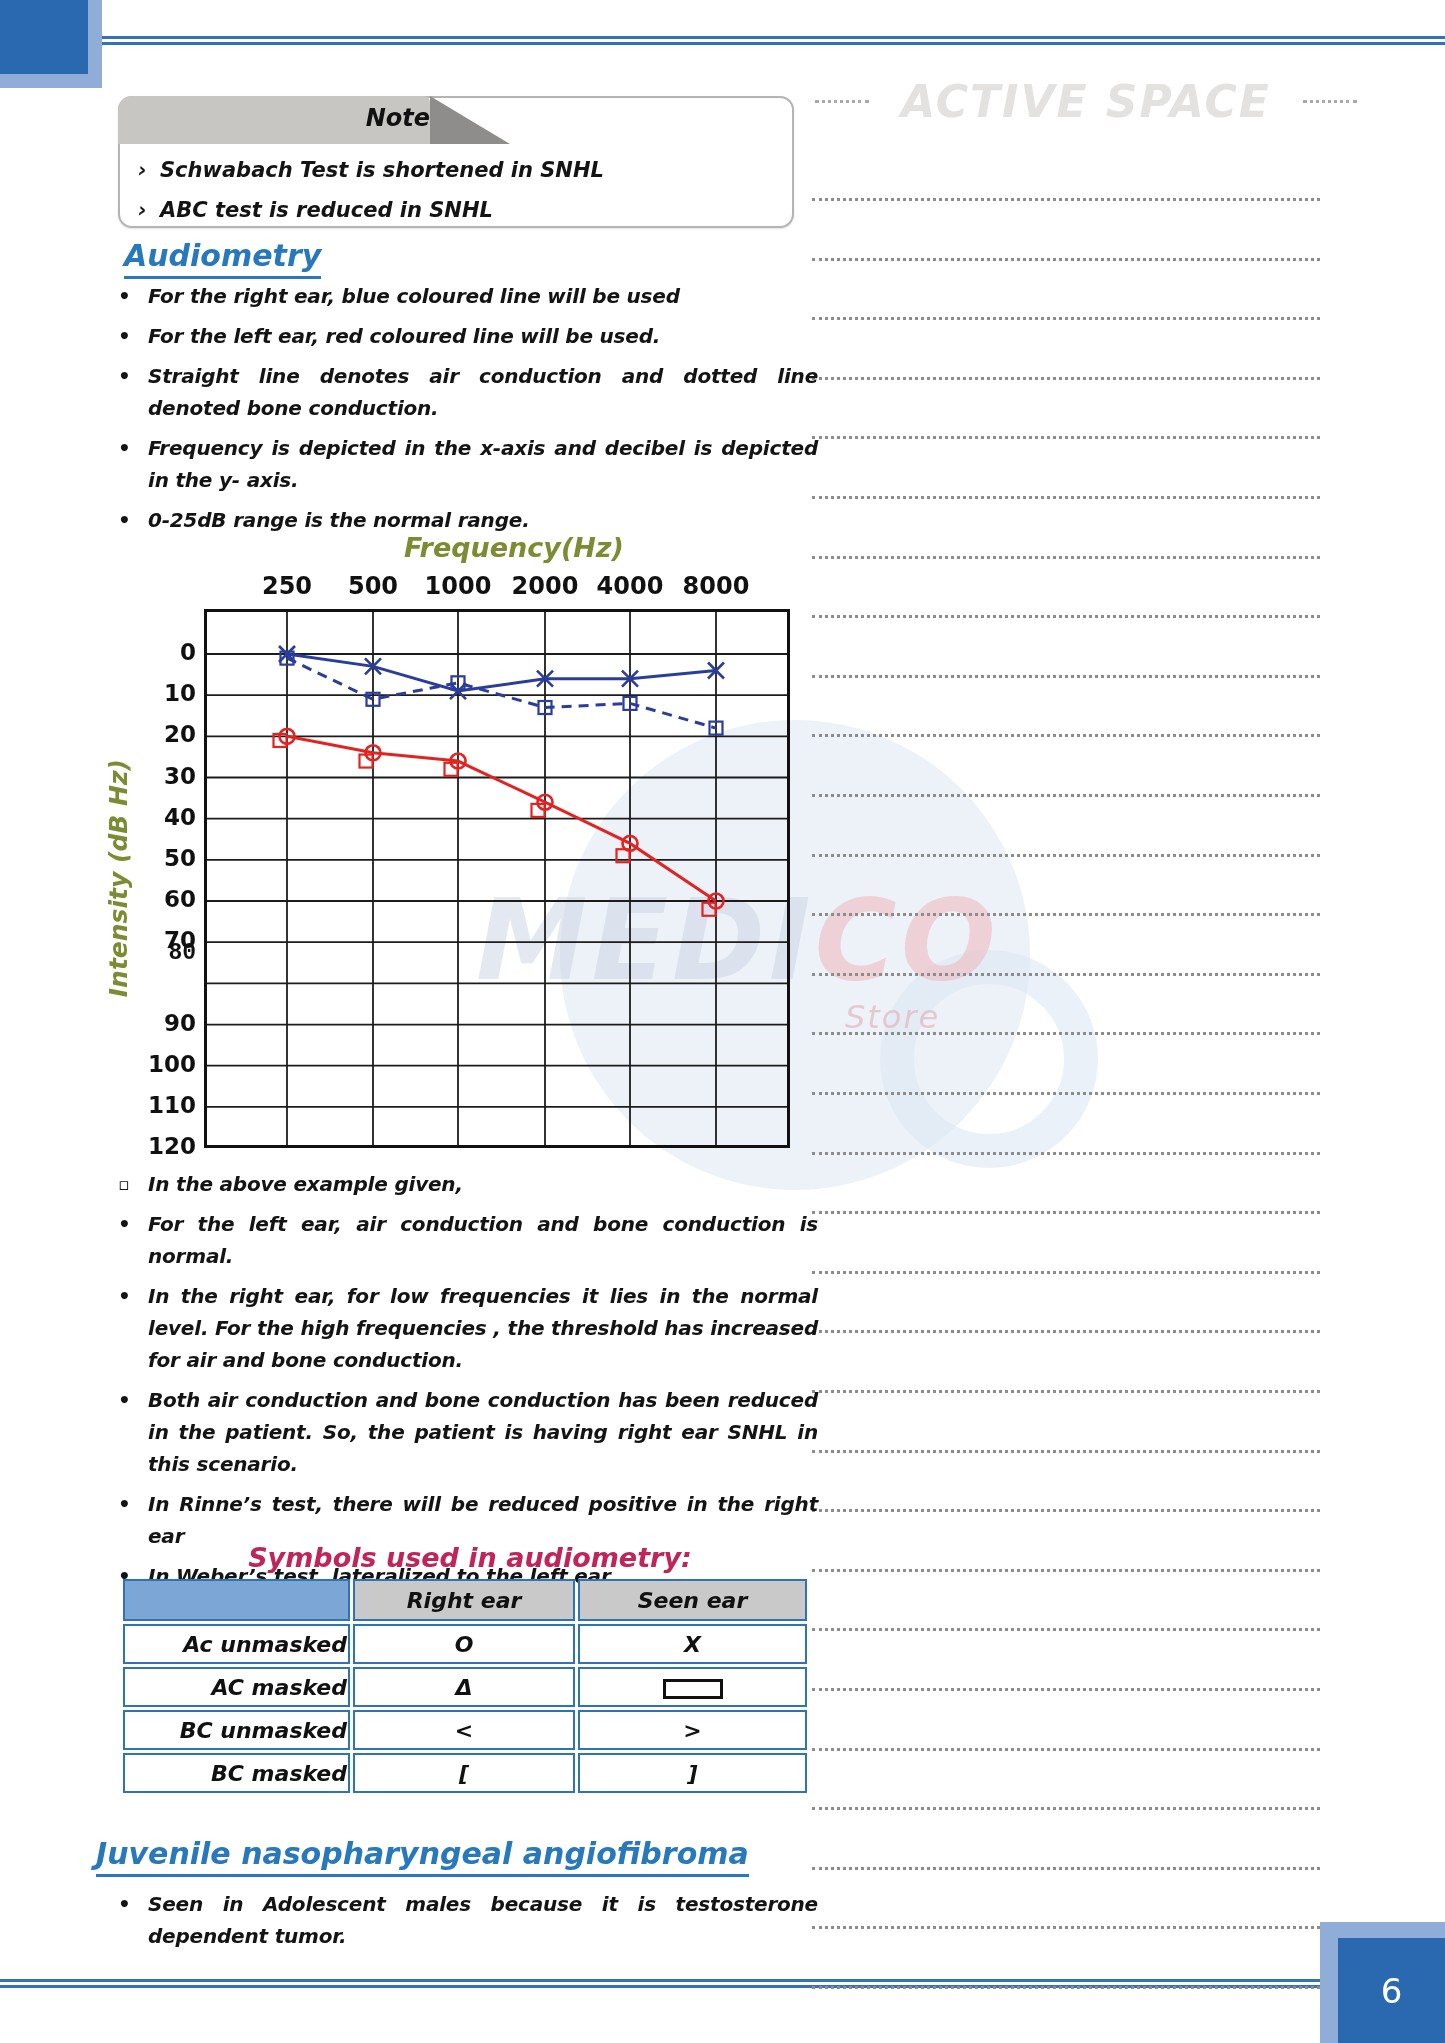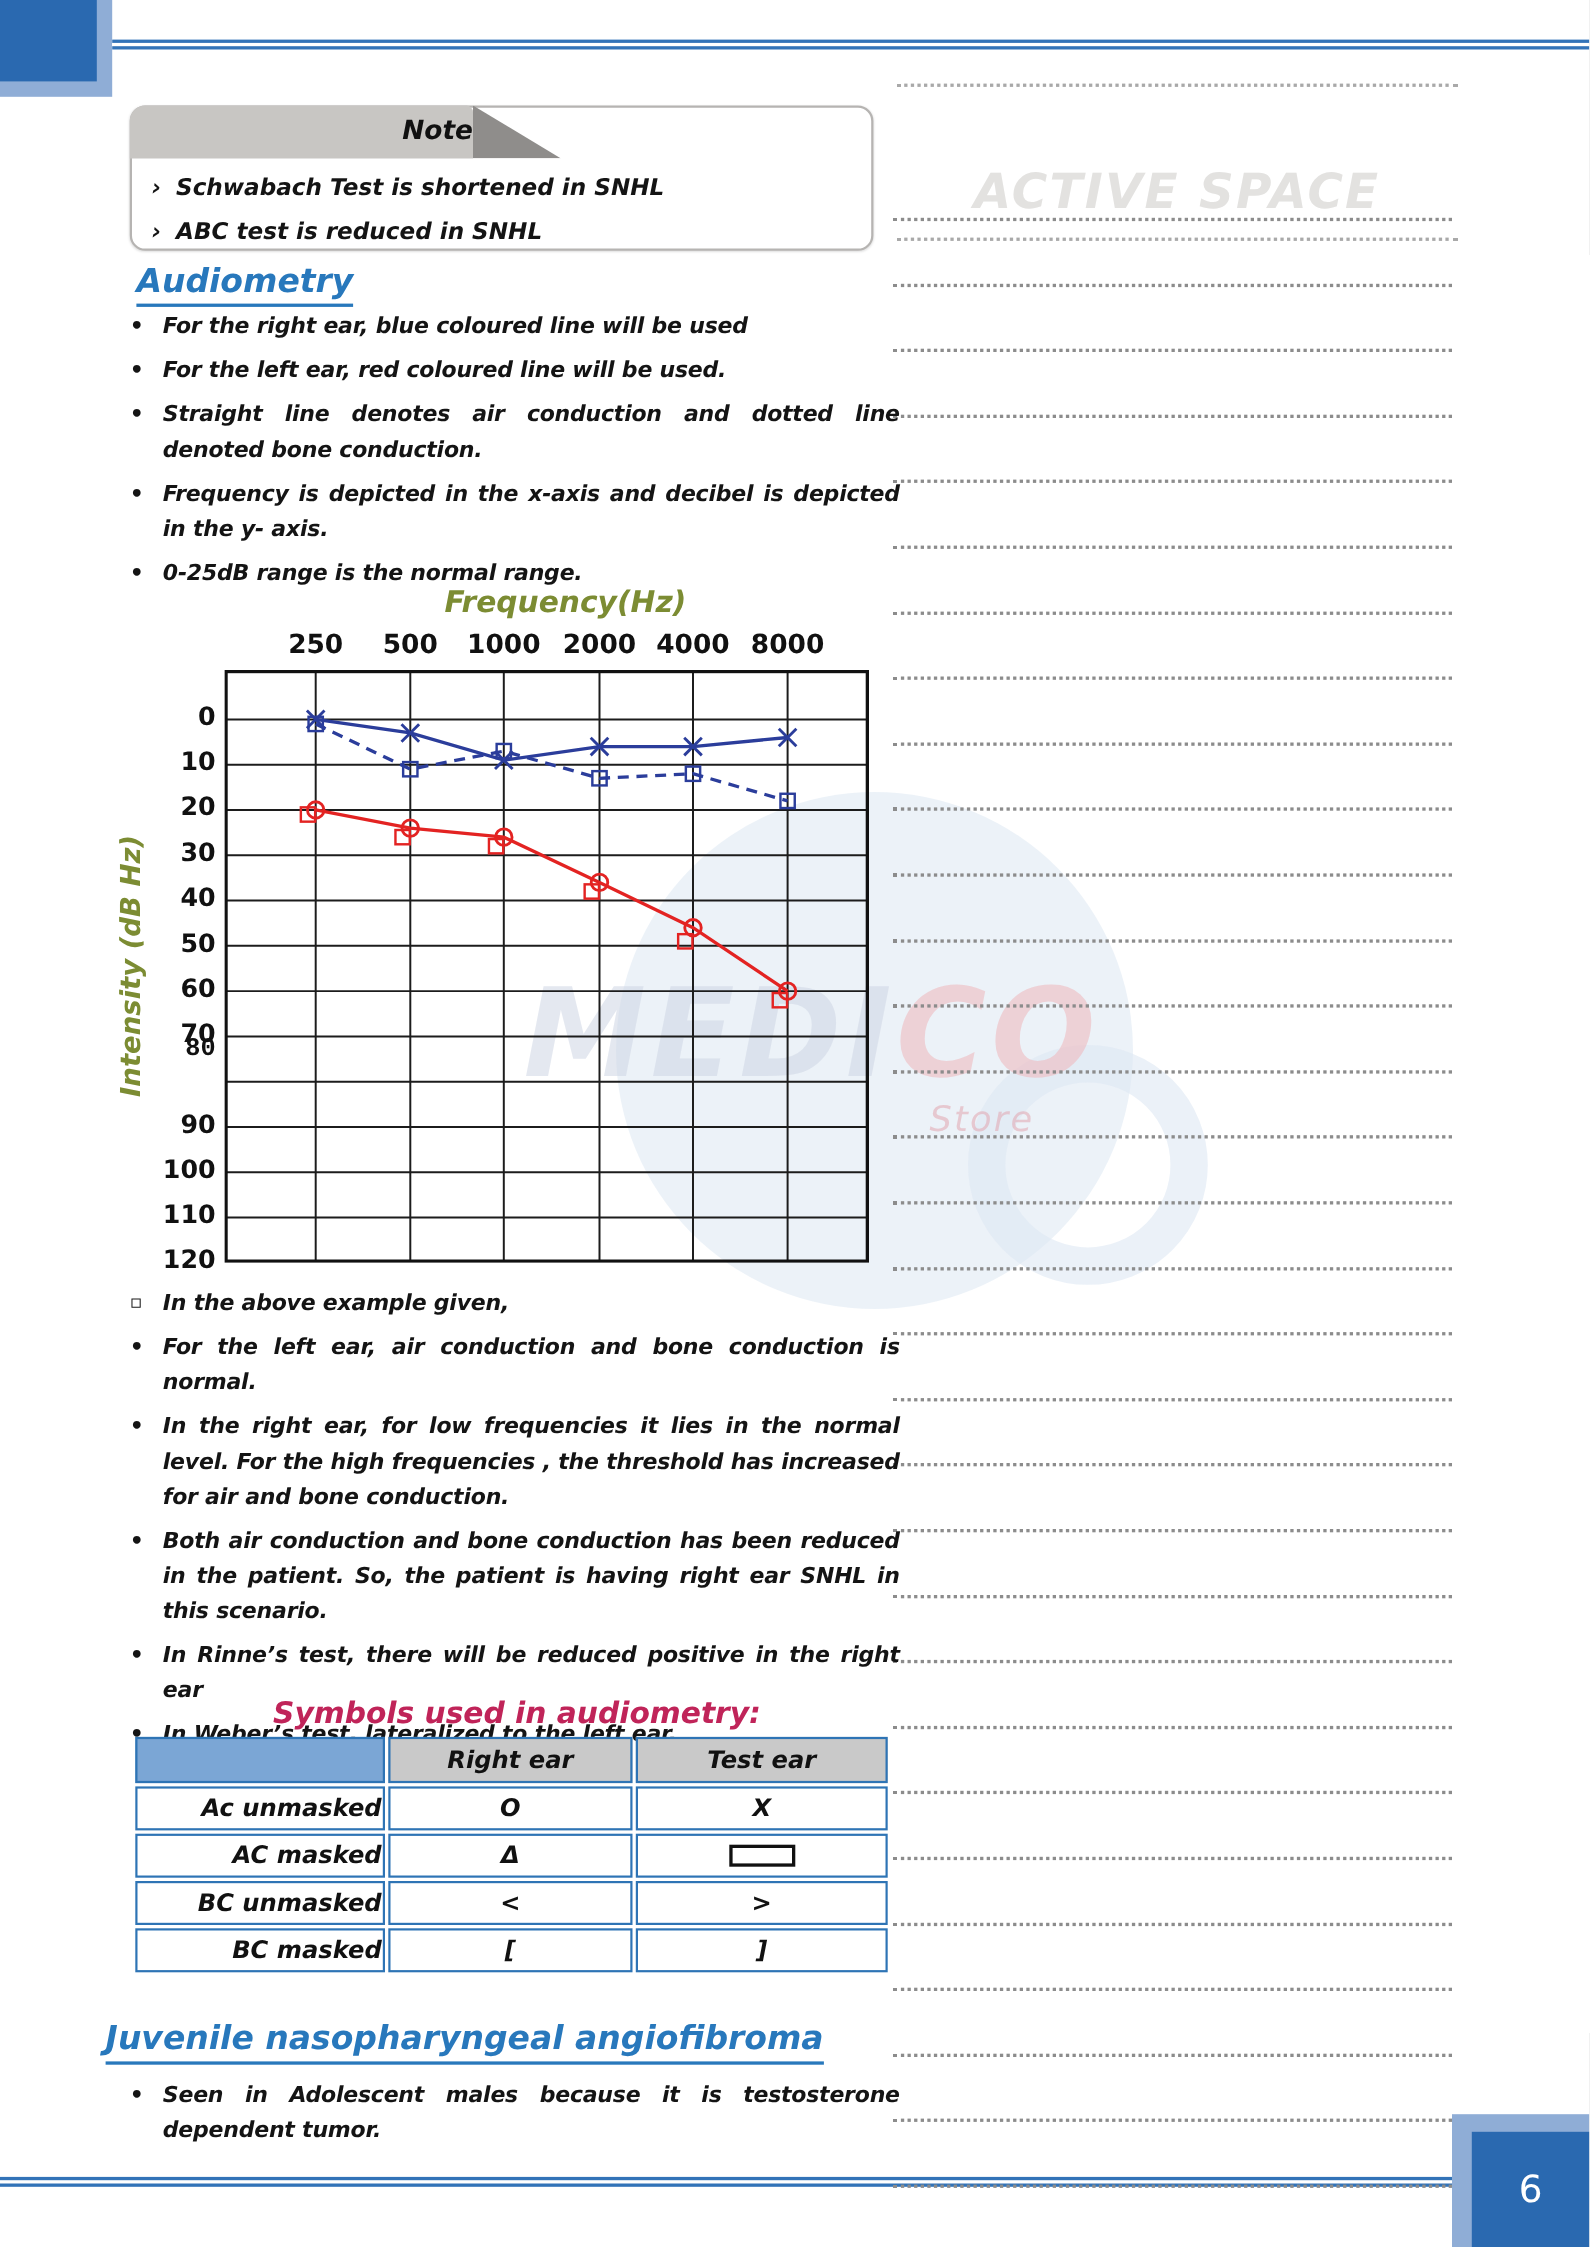--- a/index.html
+++ b/index.html
@@ -22,21 +22,21 @@
              background:rgba(221,232,243,0.55);}
   .wm-ring{position:absolute;left:880px;top:950px;width:150px;height:150px;border-radius:50%;
            border:34px solid rgba(221,232,243,0.6);}
   .wm-text{position:absolute;left:476px;top:875px;font-size:112px;font-weight:800;font-style:italic;
            color:rgba(205,214,227,0.55);letter-spacing:4px;white-space:nowrap;}
   .wm-text .accent{color:rgba(238,186,192,0.6);}
   .wm-sub{position:absolute;left:845px;top:998px;font-size:32px;font-style:italic;
           color:rgba(226,166,174,0.55);letter-spacing:2px;}
 
   
-  .active-space{position:absolute;left:815px;top:76px;width:510px;display:flex;gap:16px;flex-direction:column;}
+  .active-space{position:absolute;left:815px;top:76px;width:510px;display:flex;align-items:center;gap:32px;}
   .as-dots{flex:0 0 54px;border-top:3px dotted #a9a9a9;height:0;}
   .as-text{flex:1;text-align:center;font-size:44px;font-weight:800;font-style:italic;
            color:#e3e2e0;letter-spacing:2px;white-space:nowrap;}
   .dotline{position:absolute;left:812px;width:508px;height:0;border-top:3px dotted #8c8c8c;}
 
   
   .note-box{position:absolute;left:118px;top:96px;width:672px;height:128px;background:#fff;
             border:2px solid #b6b4b2;border-radius:14px;box-shadow:0 1px 2px rgba(0,0,0,0.12);}
   .note-tab{position:absolute;left:118px;top:96px;width:312px;height:48px;background:#c8c6c3;
             border-radius:14px 6px 0 0;}
@@ -292,21 +292,21 @@
         <div class="b-text">In Weber’s test, lateralized to the left ear.</div>
       </div>
     </div>
 
   <div class="h-crimson">Symbols used in audiometry:</div>
   <table class="sym-table">
     <thead>
         <tr id="sym-head">
           <th class="blank"></th>
           <th class=" c2">Right ear</th>
-          <th class=" c3">Test ear</th>
+          <th class=" c3">Seen ear</th>
         </tr>
       </thead>
     <tbody id="sym-body">
         <tr>
           <td class="lbl">Ac unmasked</td>
           <td class="c2">O</td>
           <td class="c3">X</td>
         </tr>
         <tr>
           <td class="lbl">AC masked</td>

